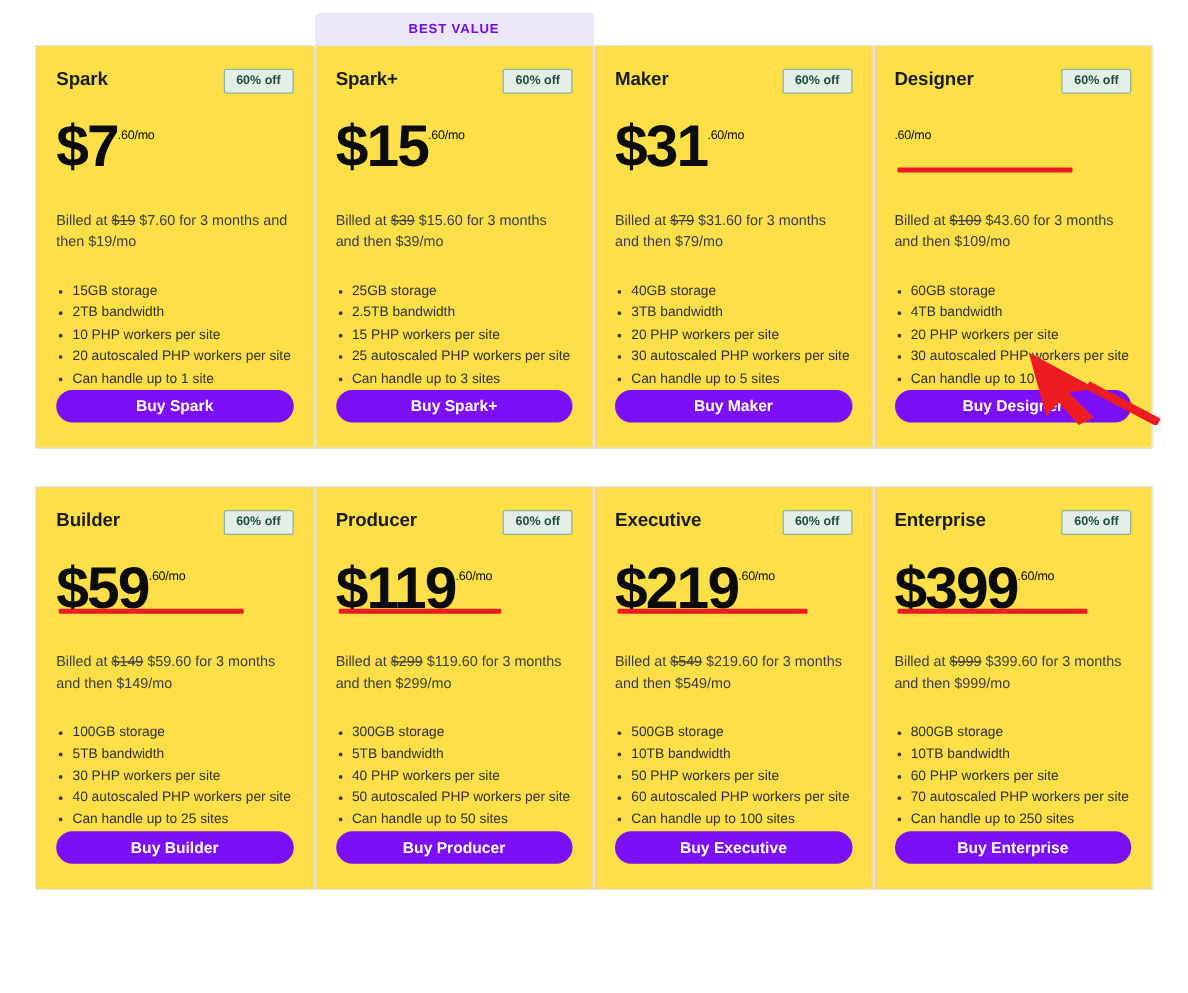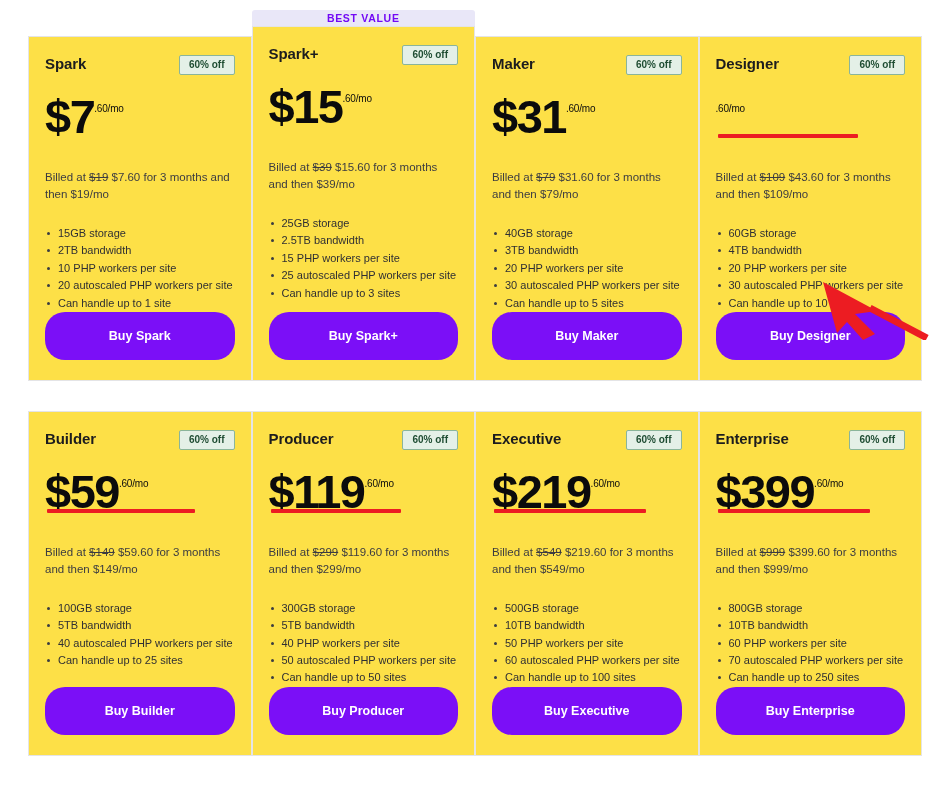--- a/index.html
+++ b/index.html
@@ -26,21 +26,21 @@
   .row-2 { margin-top: 30px; }
 
   .card-wrap {
     width: 223.5px;
     position: relative;
     display: flex;
     flex-direction: column;
   }
 
   .best-banner {
-    height: 16px;
+    height: 26px;
     background: #e9e7f8;
     color: #7209f5;
     font-size: 10.5px;
     font-weight: bold;
     letter-spacing: 0.7px;
     display: flex;
     align-items: center;
     justify-content: center;
     border-top-left-radius: 3px;
     border-top-right-radius: 3px;
@@ -143,21 +143,21 @@
     border-radius: 1px;
   }
 
   .btn-area {
     margin-top: auto;
     display: flex;
     justify-content: center;
   }
   .buy-btn {
     width: 190px;
-    height: 48px;
+    height: 26px;
     border-radius: 20px;
     background: #7b0ff7;
     color: #ffffff;
     font-size: 12.5px;
     font-weight: bold;
     border: none;
     cursor: pointer;
     display: flex;
     align-items: center;
     justify-content: center;
@@ -284,20 +284,21 @@
             <div class="discount-badge">60% off</div>
           </div>
           <div class="price-block">
             <span class="price-main">$59</span>
             <span class="price-sup">.60/mo</span>
           </div>
           <div class="billing"><span>Billed at </span><span class="old">$149</span><span> $59.60 for 3 months and then $149/mo</span></div>
           <ul class="features">
             <li>100GB storage</li>
             <li>5TB bandwidth</li>
+            <li>30 PHP workers per site</li>
             <li>40 autoscaled PHP workers per site</li>
             <li>Can handle up to 25 sites</li>
           </ul>
           <div class="underline-mark" style="width: 148px; left: 18px; top: 97px;"></div>
           <div class="btn-area">
             <button class="buy-btn">Buy Builder</button>
           </div>
         </div>
       </div>
       <div class="card-wrap">

